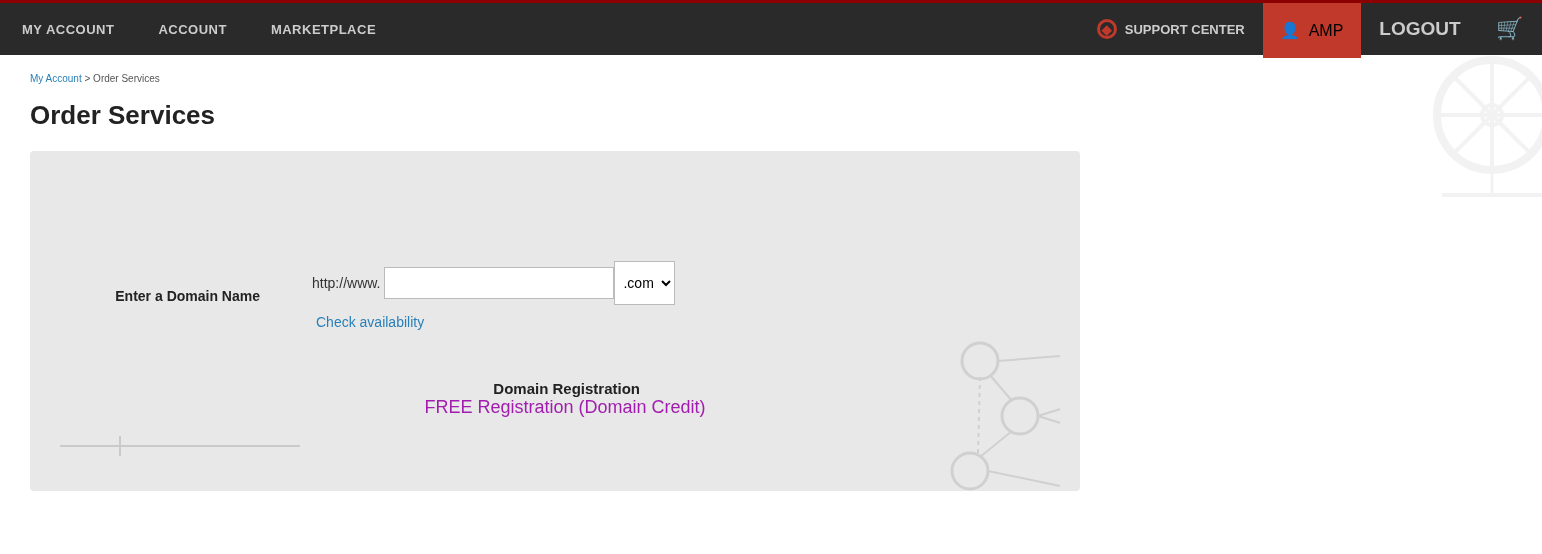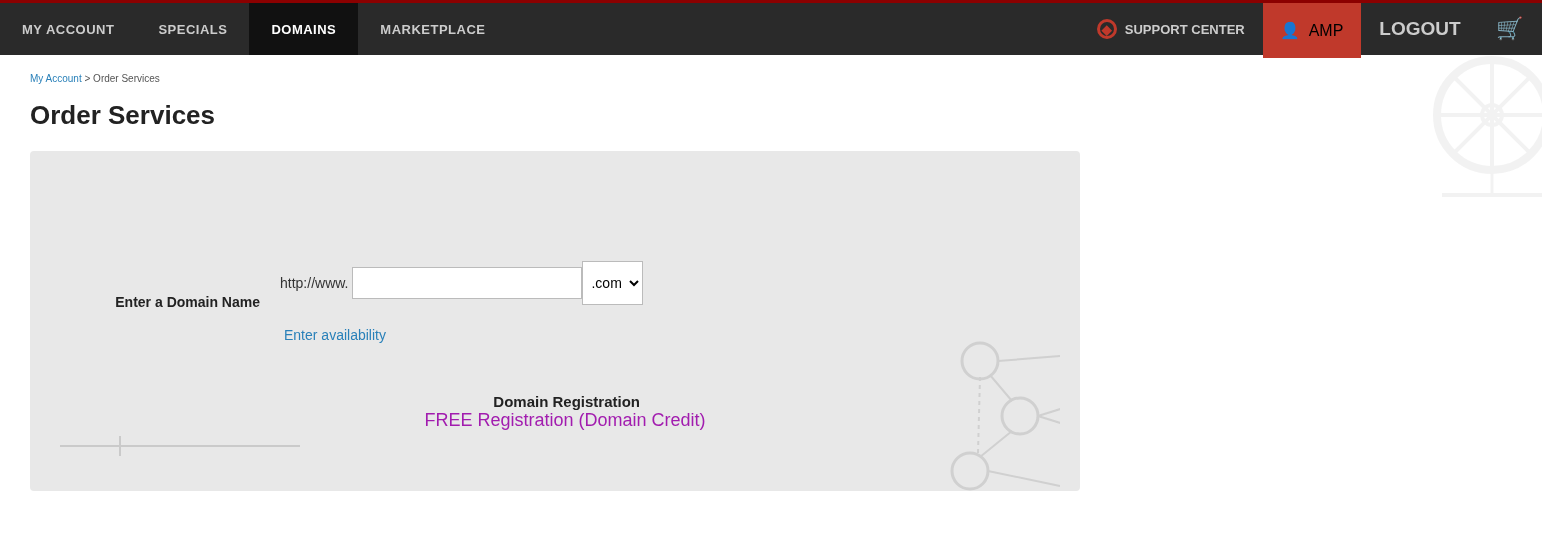--- a/index.html
+++ b/index.html
@@ -144,21 +144,22 @@
       color: #222;
       min-width: 190px;
       text-align: right;
       padding-right: 20px;
     }
     .domain-input-group {
       display: flex;
       align-items: center;
       flex-direction: column;
       align-items: flex-start;
-      gap: 22px;
+      gap: 9px;
+      margin-left: 32px;
     }
     .domain-input-row {
       display: flex;
       align-items: center;
       gap: 0;
     }
     .http-prefix {
       font-size: 14px;
       color: #333;
       padding-right: 4px;
@@ -223,22 +224,21 @@
       top: 0;
       right: 0;
       opacity: 0.12;
     }
   </style>
 </head>
 <body>
 
 <nav class="top-nav">
   <a class="nav-item">MY ACCOUNT</a>
-  <a class="nav-item">SPECIALS</a>
-  <a class="nav-item active-dark" style="background: rgb(17, 17, 17); color: rgb(255, 255, 255);">DOMAINS</a>
+  <a class="nav-item">ACCOUNT</a>
   <a class="nav-item">MARKETPLACE</a>
   <div class="nav-spacer"></div>
   <div class="nav-support">
     <span class="support-icon">◆</span>
     <span>SUPPORT CENTER</span>
   </div>
   <div class="nav-amp-inner">
     <span class="person-icon">👤</span>
     <span>AMP</span>
   </div>
@@ -298,21 +298,21 @@
           <span class="http-prefix">http://www.</span>
           <input class="domain-input" type="text" placeholder="" style="">
           <select class="tld-select">
             <option>.com</option>
             <option>.net</option>
             <option>.org</option>
             <option>.info</option>
             <option>.biz</option>
           </select>
         </div>
-        <a class="check-avail-link">Enter availability</a>
+        <a class="check-avail-link">Check availability</a>
       </div>
     </div>
 
     <div class="reg-section">
       <span class="reg-label">Domain Registration</span>
       <span class="reg-value">FREE Registration (Domain Credit)</span>
     </div>
 
   </div>
 </div>

